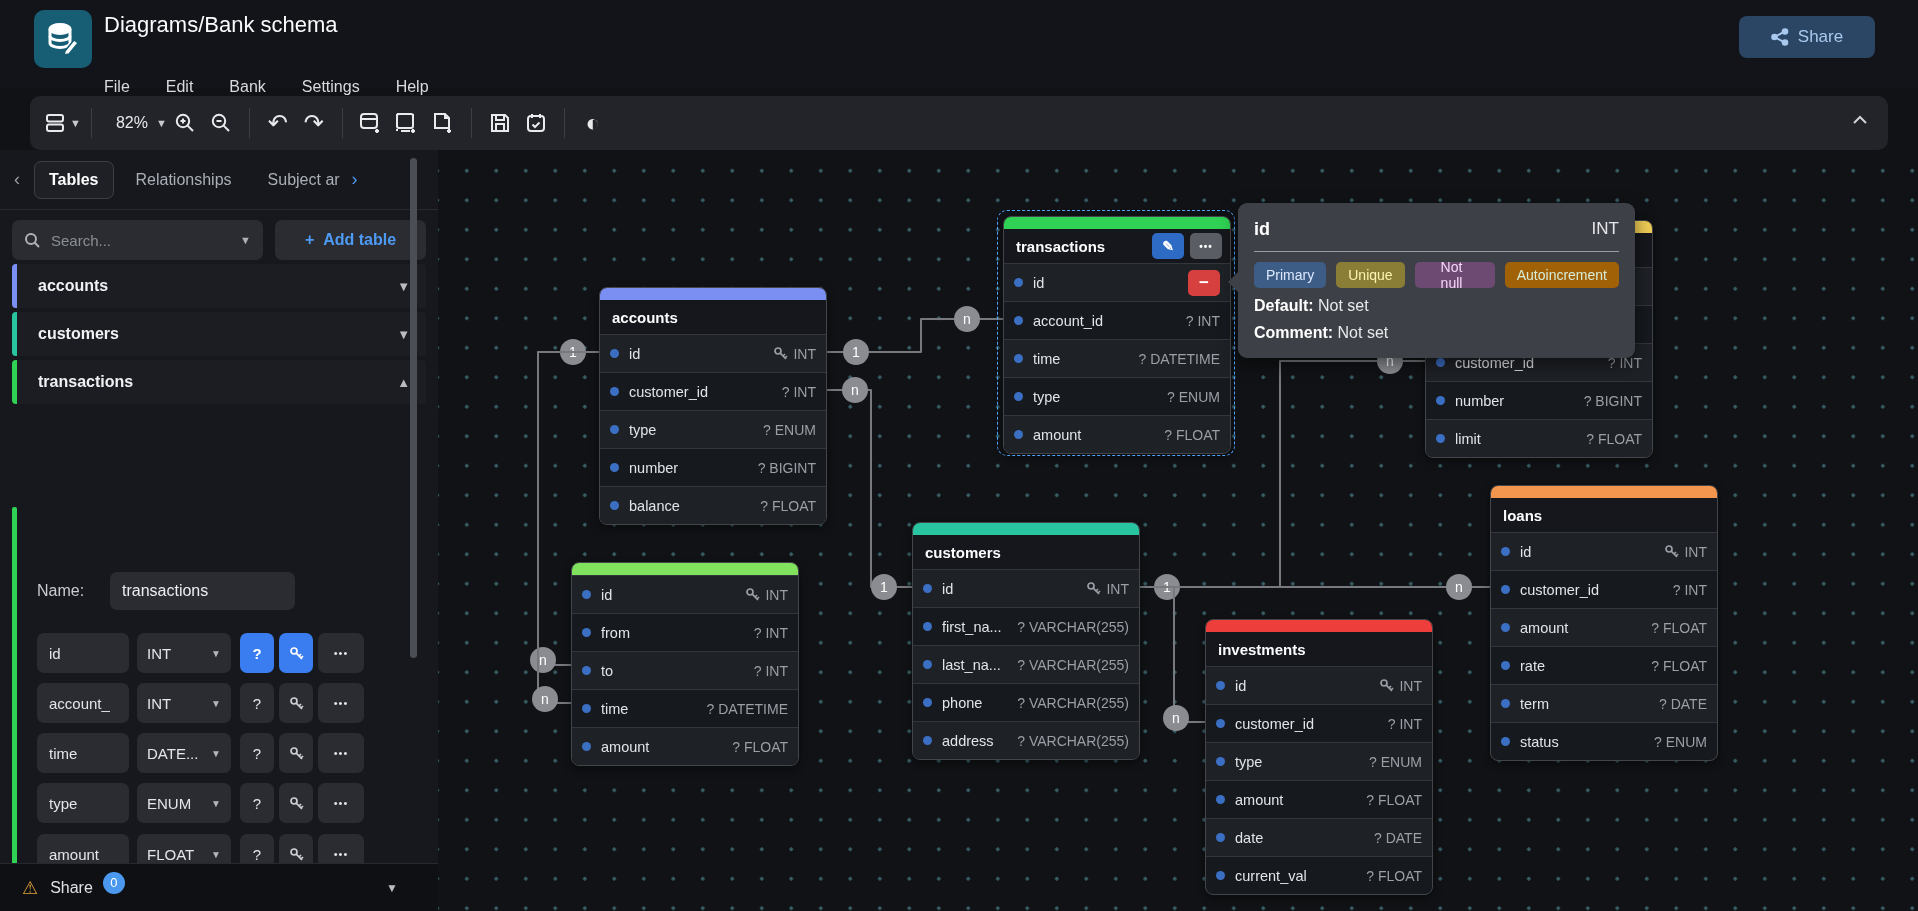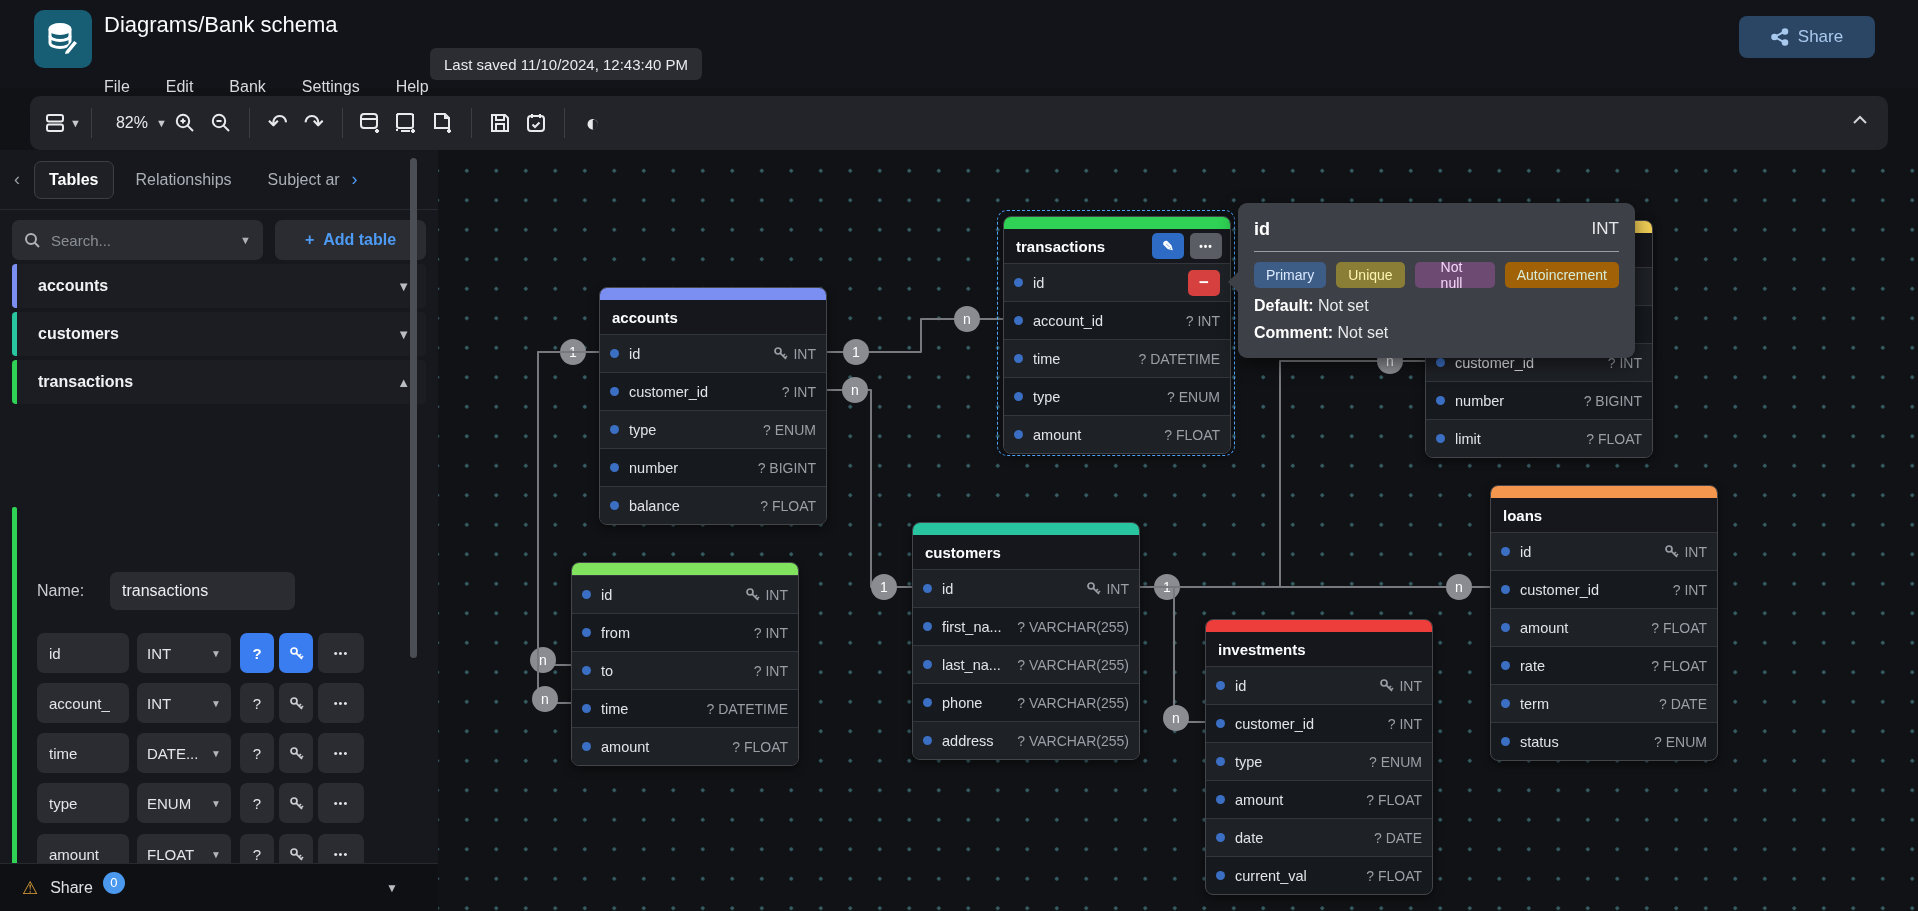--- a/index.html
+++ b/index.html
@@ -422,21 +422,20 @@
       </svg>
     </div>
     <div class="app-title">Diagrams/Bank schema</div>
     <div class="menubar">
       <span>File</span>
       <span>Edit</span>
       <span>Bank</span>
       <span>Settings</span>
       <span>Help</span>
     </div>
-    <div class="saved-pill">Last saved 11/10/2024, 12:43:40 PM</div>
     <div class="share-btn">
       <svg width="18" height="18" viewBox="0 0 18 18">
         <g stroke="#a9c9ee" stroke-width="1.8" fill="#a9c9ee">
           <circle cx="14" cy="3.5" r="2.4"></circle>
             <circle cx="3.5" cy="9" r="2.4"></circle>
             <circle cx="14" cy="14.5" r="2.4"></circle>
           <path d="M5.6 7.9 L12 4.4 M5.6 10.1 L12 13.6" fill="none"></path>
         </g>
       </svg>
       <span>Share</span>

